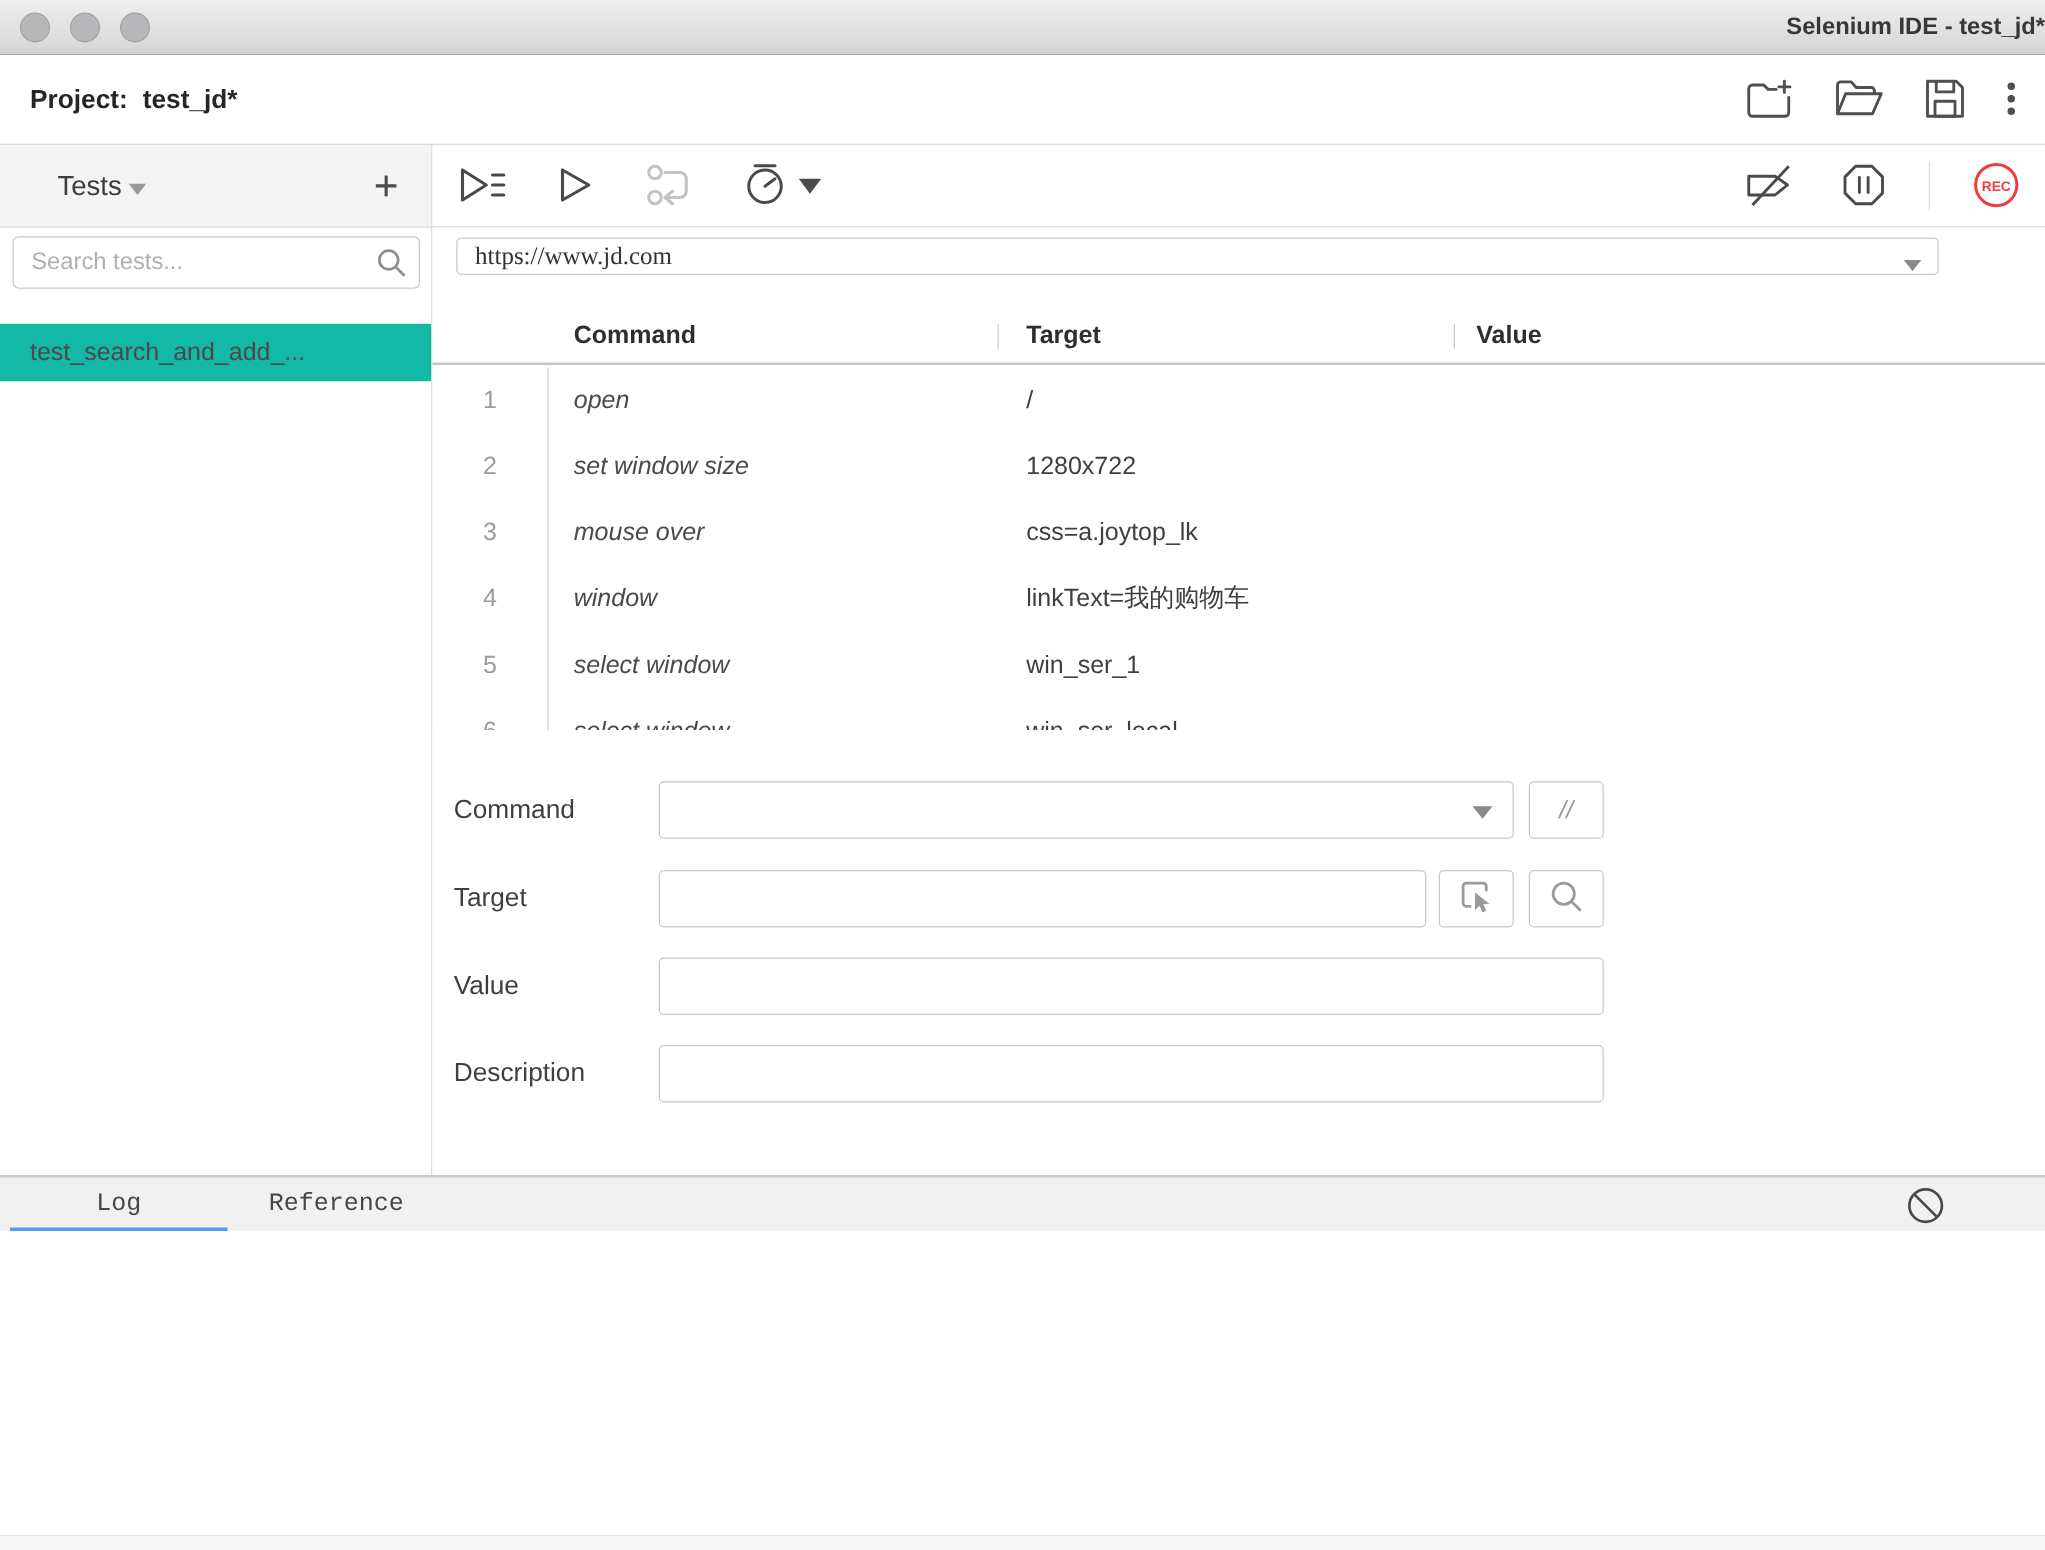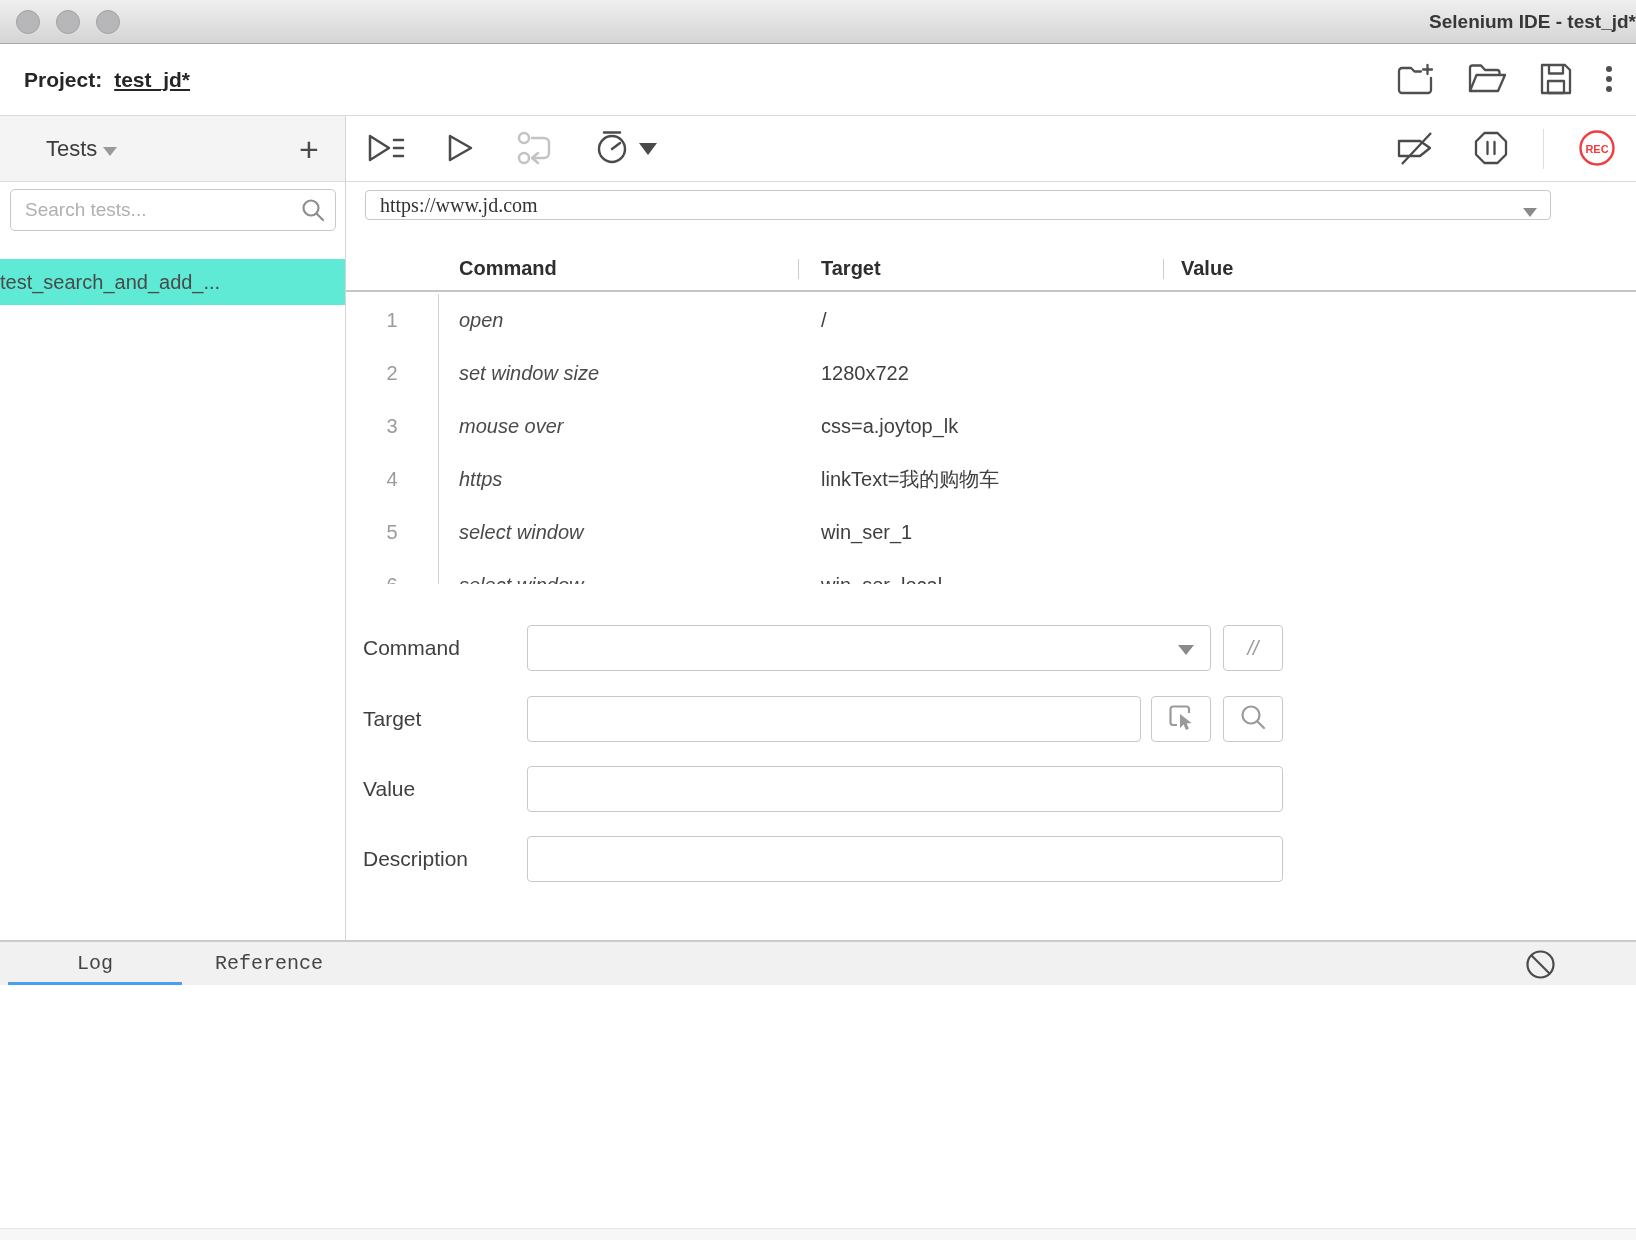--- a/index.html
+++ b/index.html
@@ -13,41 +13,41 @@
   .traffic { position:absolute; left:16px; top:10px; display:flex; gap:16px; }
   .traffic .dot { width:24px; height:24px; border-radius:50%; background:#b7b6b8; border:1px solid #a2a1a3; }
   .win-title { position:absolute; left:0; right:0; top:0; height:44px; line-height:44px;
     text-align:right; font-size:19px; font-weight:600; color:#373737; }
 
   
   .projectbar { position:absolute; left:0; top:44px; width:1636px; height:72px; background:#fff;
     border-bottom:1px solid #d9d9d9; }
   .project-text { position:absolute; left:24px; top:0; height:72px; line-height:72px;
     font-size:21px; font-weight:700; color:#262626; }
-  .project-text .pname { margin-left:12px;text-decoration:underline; }
+  .project-text .pname { margin-left:12px; }
   .pb-icons { position:absolute; right:22px; top:0; height:72px; display:flex; align-items:center; gap:30px; }
   .icon-btn { display:flex; align-items:flex-start; justify-content:center; background:none; border:none; cursor:pointer; padding:0; }
 
   
   .sidebar { position:absolute; left:0; top:116px; width:345px; height:824px; background:#fff; }
   .side-divider { position:absolute; left:345px; top:116px; width:1px; height:824px; background:#d5d5d5; }
   .tests-header { position:absolute; left:0; top:0; width:345px; height:66px; background:#f4f4f4;
     border-bottom:1px solid #dcdcdc; }
   .tests-label { position:absolute; left:22px; top:0; height:66px; line-height:66px; font-size:22px; color:#3c3c3c;margin-left:24px; }
   .tests-caret { position:absolute; left:103px; top:31px; width:0; height:0;
     border-left:7px solid transparent; border-right:7px solid transparent; border-top:9px solid #9a9a9a; }
   .add-test { position:absolute; right:14px; top:8px; width:44px; height:50px; font-size:34px; font-weight:300;
     color:#4a4a4a; background:none; border:none; line-height:50px; text-align:center; cursor:pointer; }
   .search-wrap { position:absolute; left:10px; top:73px; width:326px; height:42px; }
   .search-input { width:100%; height:100%; border:1px solid #c8c8c8; border-radius:5px; padding:0 44px 0 14px;
     font-size:19px; color:#444; font-family:inherit; }
   .search-input::placeholder { color:#b0b0b0; }
   .search-icon-abs { position:absolute; right:10px; top:8px; }
-  .test-item { position:absolute; left:0; top:143px; width:345px; height:46px; background:#5eead4;
-    font-size:20px; color:#4a4a4a; line-height:46px; white-space:nowrap; overflow:hidden; cursor:pointer; }
+  .test-item { position:absolute; left:0; top:143px; width:345px; height:46px; background:#14b8a6;
+    font-size:20px; color:#4a4a4a; line-height:46px; padding-left:24px; white-space:nowrap; overflow:hidden; cursor:pointer; }
 
   
   .main { position:absolute; left:346px; top:116px; width:1290px; height:824px; background:#fff; }
   .toolbar { position:absolute; left:0; top:0; width:1290px; height:66px; border-bottom:1px solid #d9d9d9; }
   .tb-left { position:absolute; left:20px; top:0; height:66px; display:flex; align-items:center; gap:40px; }
   .tb-right { position:absolute; right:20px; top:0; height:66px; display:flex; align-items:center; gap:34px; }
   .tb-divider { width:1px; height:40px; background:#ddd; }
   .speed-group { display:flex; align-items:center; gap:9px; }
   .speed-caret { width:0; height:0; border-left:9px solid transparent; border-right:9px solid transparent; border-top:12px solid #4a4a4a; }
 
@@ -283,21 +283,21 @@
         <div class="val"></div>
       </div>
       <div class="step-row" style="top:106px">
         <div class="num">3</div>
         <div class="cmd">mouse over</div>
         <div class="tgt">css=a.joytop_lk</div>
         <div class="val"></div>
       </div>
       <div class="step-row" style="top:159px">
         <div class="num">4</div>
-        <div class="cmd">https</div>
+        <div class="cmd">window</div>
         <div class="tgt">linkText=我的购物车</div>
         <div class="val"></div>
       </div>
       <div class="step-row" style="top:212px">
         <div class="num">5</div>
         <div class="cmd">select window</div>
         <div class="tgt">win_ser_1</div>
         <div class="val"></div>
       </div>
       <div class="step-row" style="top:265px">

